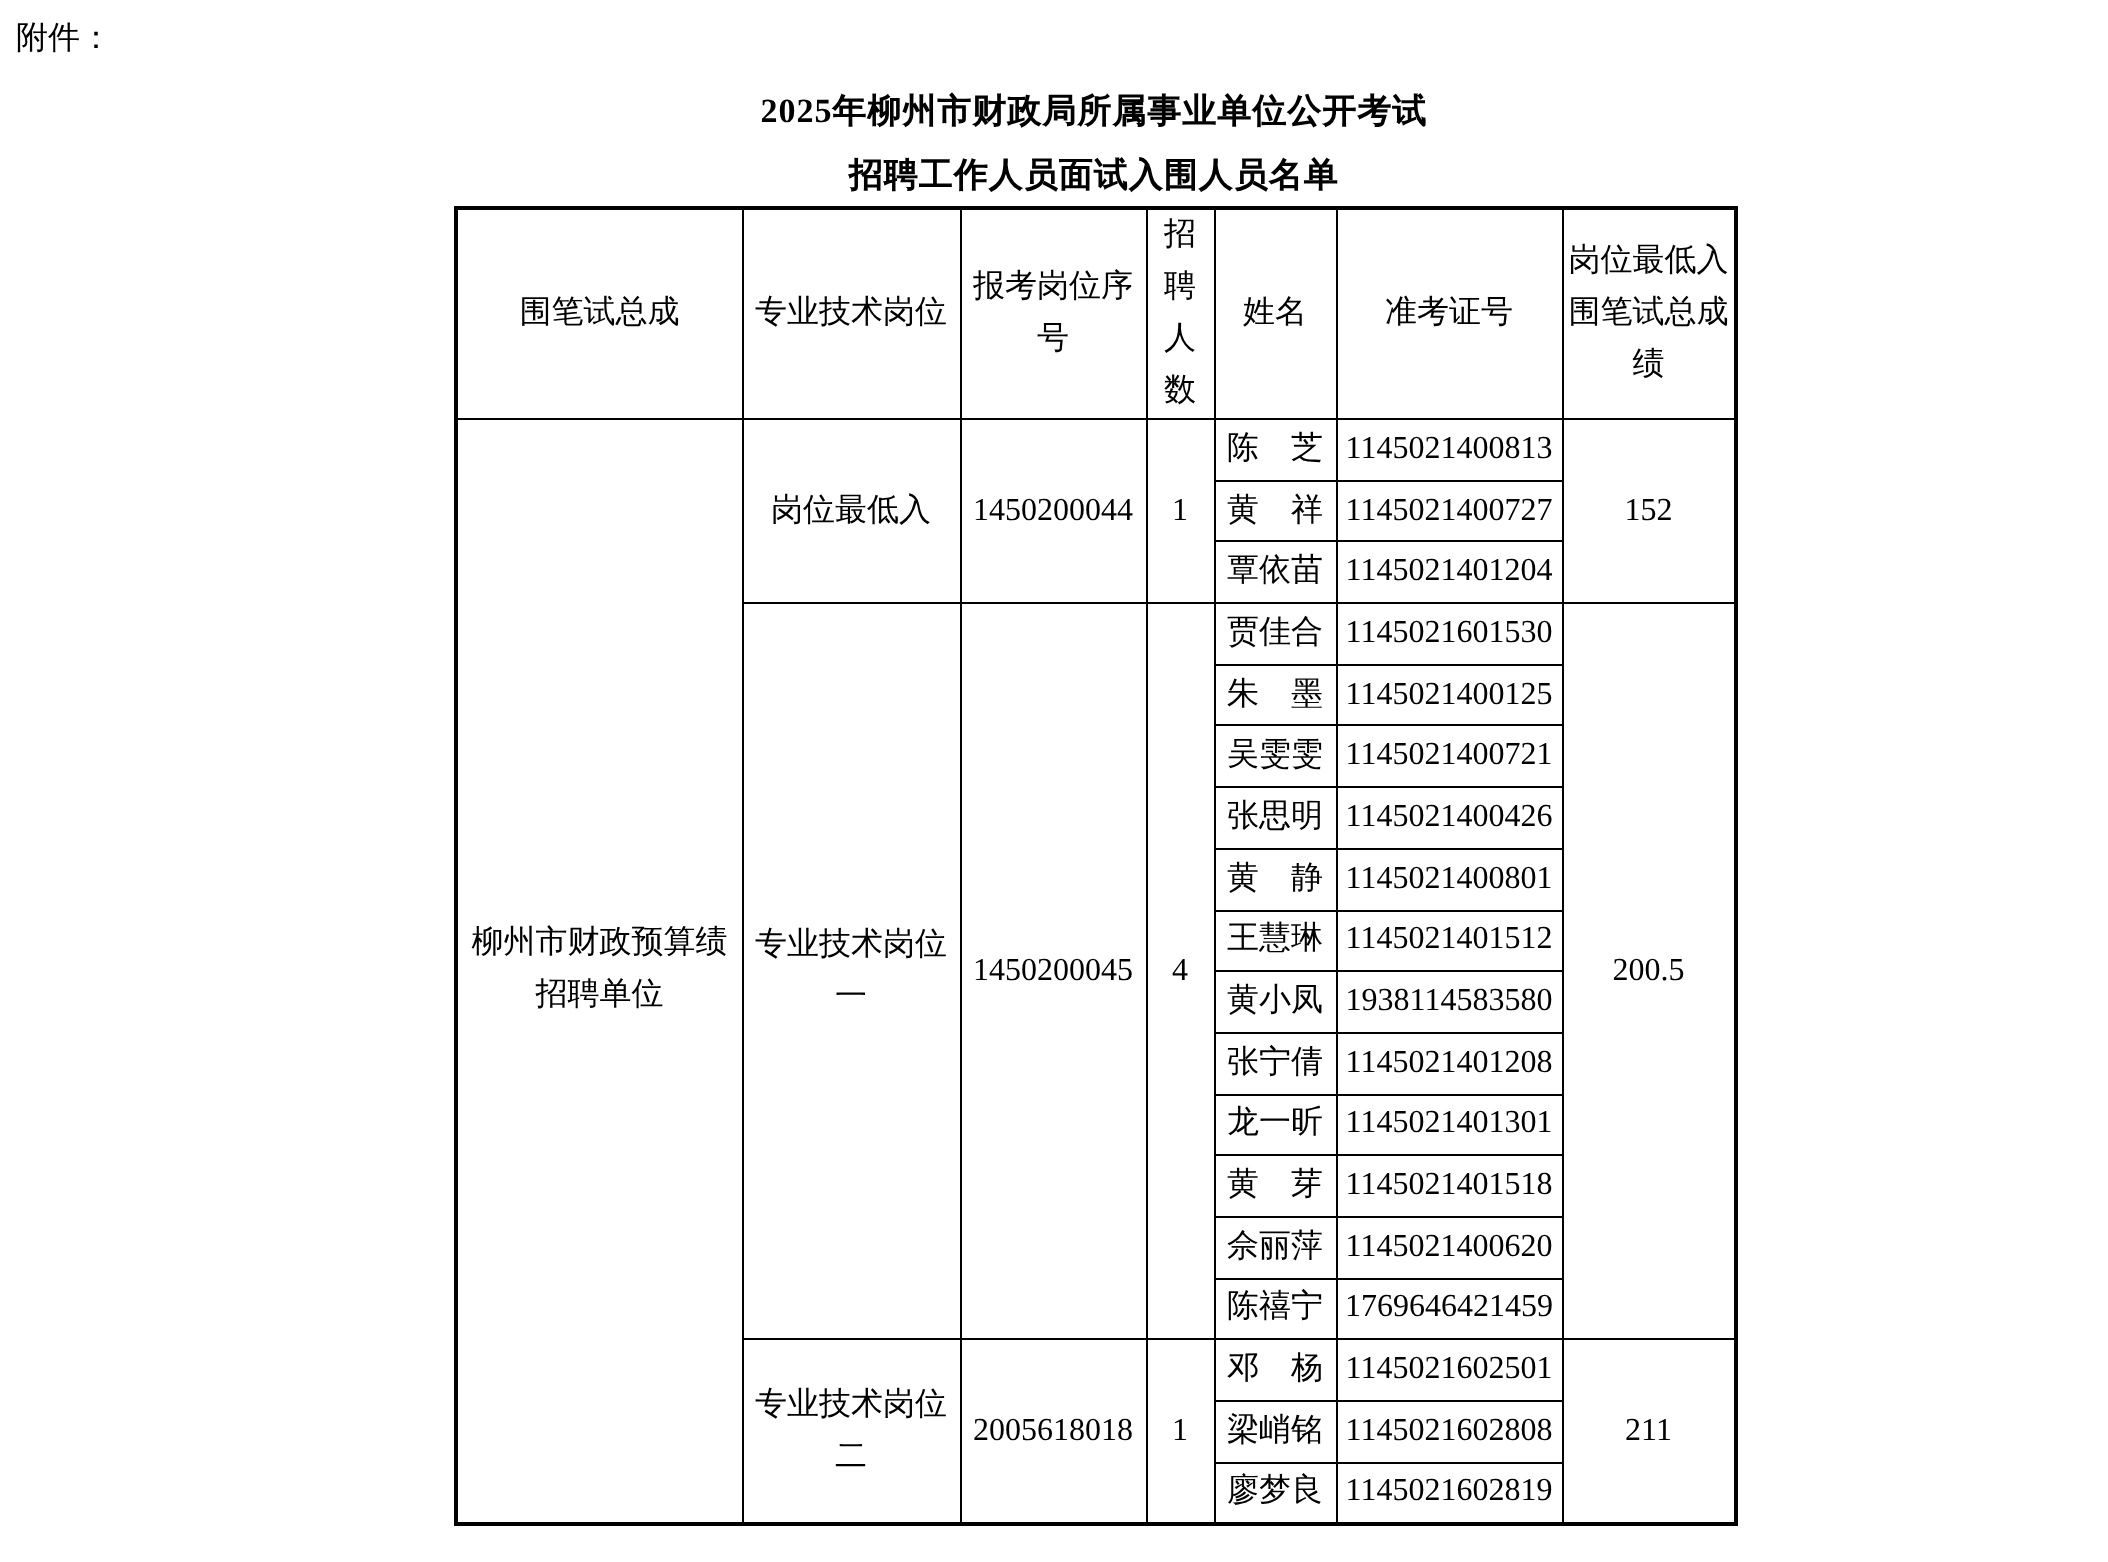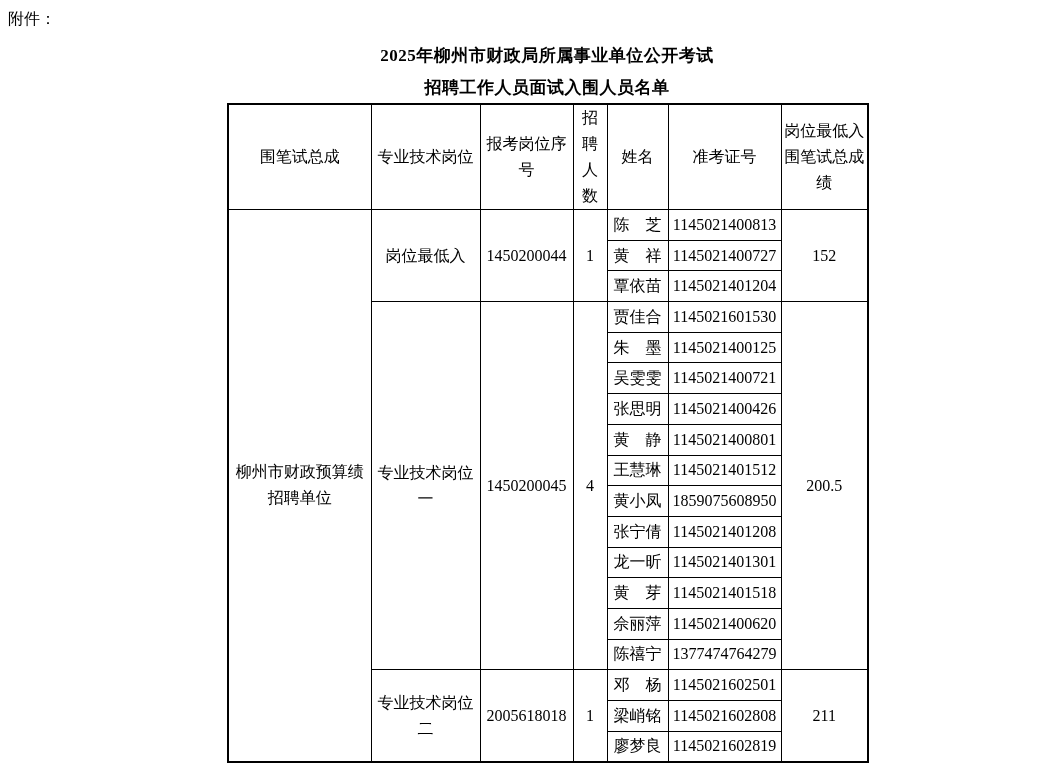--- a/index.html
+++ b/index.html
@@ -139,41 +139,41 @@
         <tr>
           <td class="name-cell">黄　静</td>
           <td class="ticket-cell">1145021400801</td>
         </tr>
         <tr>
           <td class="name-cell">王慧琳</td>
           <td class="ticket-cell">1145021401512</td>
         </tr>
         <tr>
           <td class="name-cell">黄小凤</td>
-          <td class="ticket-cell">1859075608950</td>
+          <td class="ticket-cell">1938114583580</td>
         </tr>
         <tr>
           <td class="name-cell">张宁倩</td>
           <td class="ticket-cell">1145021401208</td>
         </tr>
         <tr>
           <td class="name-cell">龙一昕</td>
           <td class="ticket-cell">1145021401301</td>
         </tr>
         <tr>
           <td class="name-cell">黄　芽</td>
           <td class="ticket-cell">1145021401518</td>
         </tr>
         <tr>
           <td class="name-cell">佘丽萍</td>
           <td class="ticket-cell">1145021400620</td>
         </tr>
         <tr>
           <td class="name-cell">陈禧宁</td>
-          <td class="ticket-cell">1377474764279</td>
+          <td class="ticket-cell">1769646421459</td>
         </tr>
         <tr>
           <td class="position-cell" rowspan="3">专业技术岗位
 二</td>
           <td class="serial-cell" rowspan="3">2005618018</td>
           <td class="count-cell" rowspan="3">1</td>
           <td class="name-cell">邓　杨</td>
           <td class="ticket-cell">1145021602501</td>
           <td class="score-cell" rowspan="3">211</td>
         </tr>

